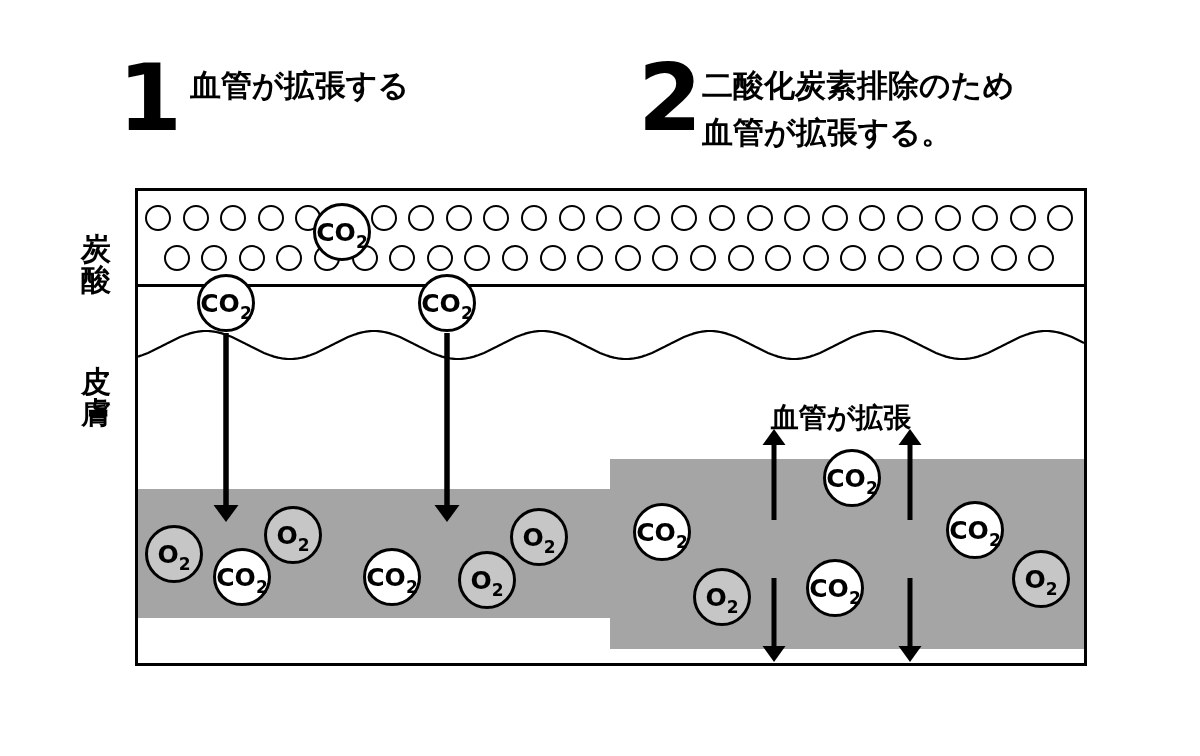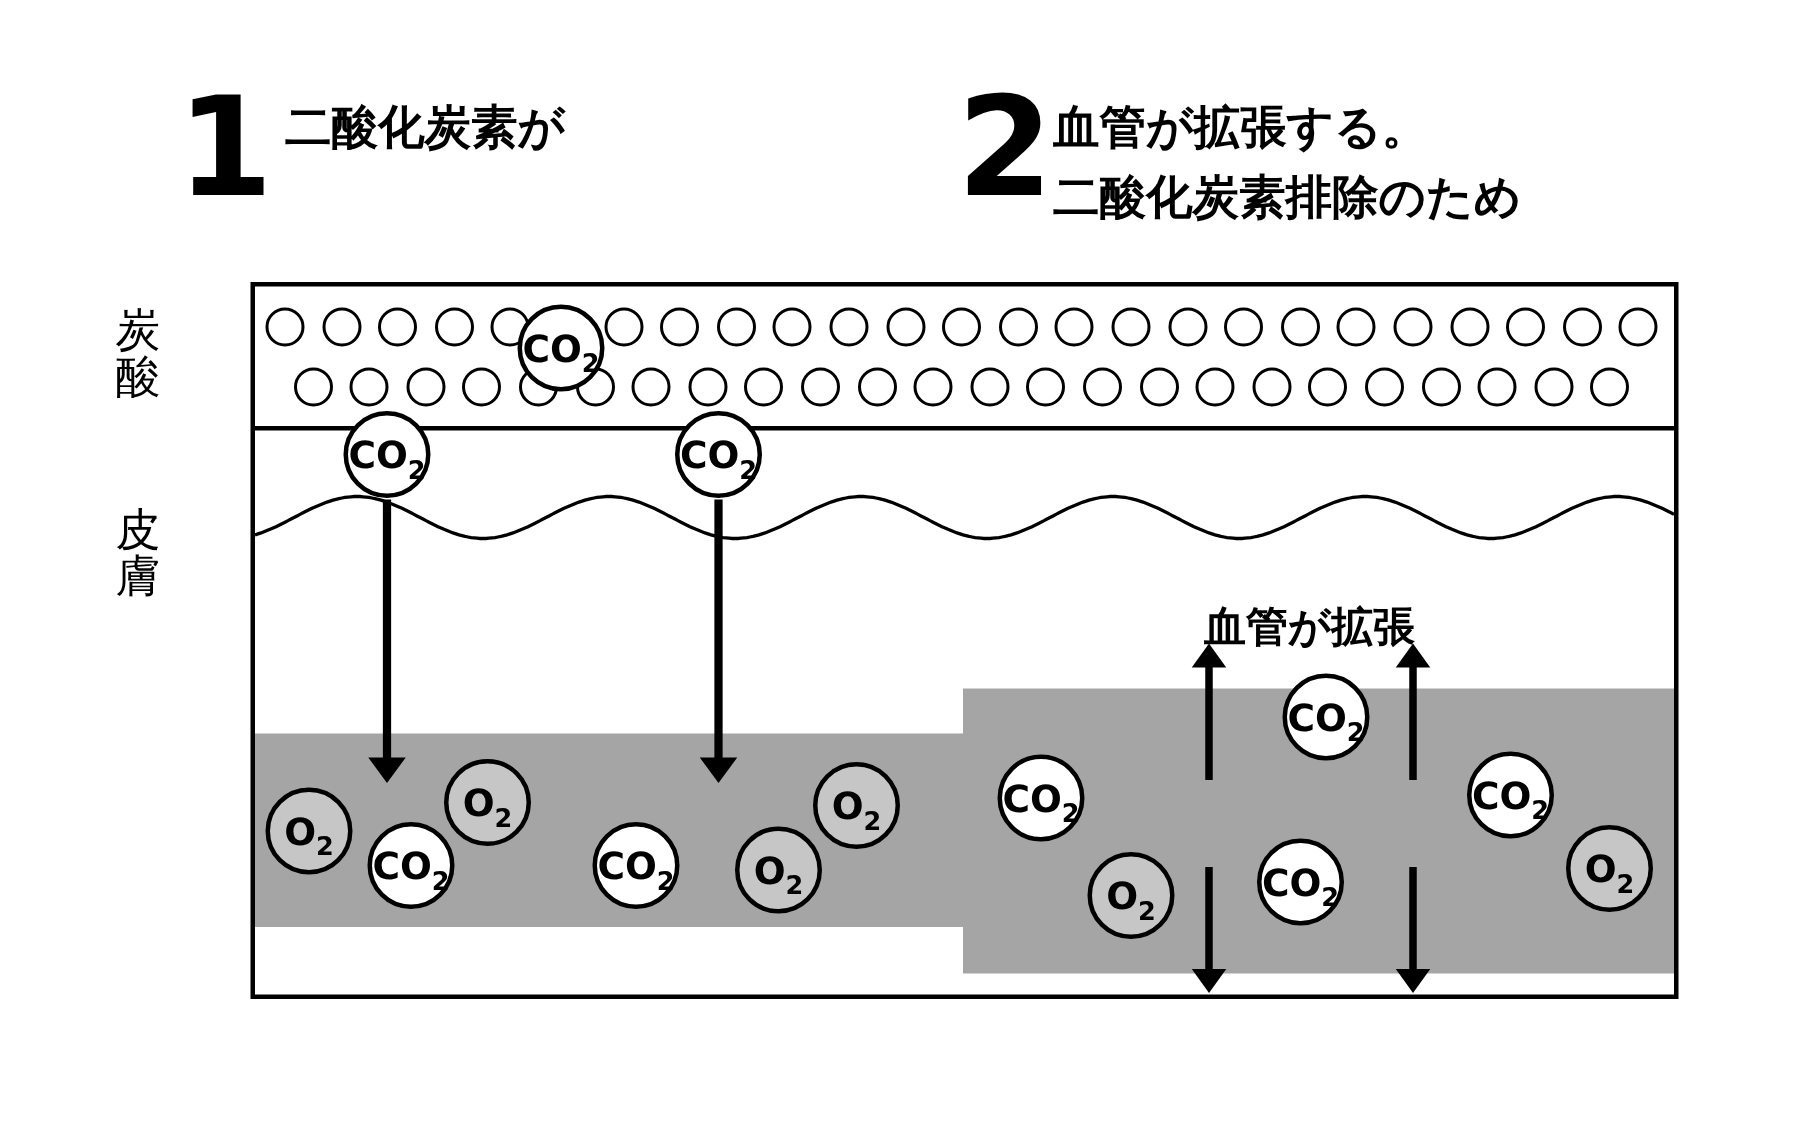--- a/index.html
+++ b/index.html
@@ -9,28 +9,28 @@
   }
   
   .step-num{position:absolute;font-size:92px;font-weight:700;line-height:1;letter-spacing:-2px;}
   .step-num.n1{left:118px;top:53px;}
   .step-num.n2{left:638px;top:53px;}
   .step-text{position:absolute;font-size:31px;font-weight:700;line-height:47px;white-space:nowrap;}
   .step-text.t1{left:190px;top:62px;}
   .step-text.t2{left:702px;top:62px;}
   
   .side-label{
-    position:absolute;left:77px;width:34px;font-size:30px;font-weight:400;
-    line-height:31px;text-align:left;word-break:break-all;
+    position:absolute;left:77px;width:34px;font-size:30px;font-weight:700;
+    line-height:31px;text-align:right;word-break:break-all;margin-top:28px;
   }
   .side-label.tansan{top:205px;}
   .side-label.hifu{top:338px;}
   .side-label.kekkan{top:489px;}
   
-  .box{position:absolute;left:135px;top:188px;width:946px;height:472px;border:3px solid #000;margin-left:32px;}
+  .box{position:absolute;left:135px;top:188px;width:946px;height:472px;border:3px solid #000;}
   .band{position:absolute;left:0;top:0;width:946px;height:93px;border-bottom:3px solid #000;z-index:1;}
   .bubble{position:absolute;border:2.5px solid #000;border-radius:50%;background:#fff;box-sizing:border-box;}
   .vessel{position:absolute;z-index:0;}
   .vessel.left-seg{left:0;top:298px;width:472px;height:129px;}
   .vessel.right-seg{left:472px;top:268px;width:474px;height:190px;}
   .overlay{position:absolute;left:0;top:0;width:946px;height:472px;z-index:2;pointer-events:none;}
   .mol{
     position:absolute;width:58px;height:58px;border:3px solid #000;border-radius:50%;
     box-sizing:border-box;display:flex;align-items:center;justify-content:center;z-index:3;
   }
@@ -41,27 +41,27 @@
     font-size:28px;font-weight:700;white-space:nowrap;z-index:3;
   }
 </style>
 </head>
 <body>
 
 <div class="stage">
 
   <div class="step-num n1">1</div>
   <div class="step-text t1">
-    <div>二酸化炭素が</div>
+    <div>血管が拡張する</div>
   </div>
 
   <div class="step-num n2">2</div>
   <div class="step-text t2">
+    <div>二酸化炭素排除のため</div>
     <div>血管が拡張する。</div>
-    <div>二酸化炭素排除のため</div>
   </div>
 
   <div class="side-label tansan">炭酸</div>
   <div class="side-label hifu">皮膚</div>
 
   <div class="box">
     <div class="band">
       <div id="bubbles">
           <div class="bubble" style="width: 26px; height: 26px; left: 7px; top: 14px;"></div>
           <div class="bubble" style="width: 26px; height: 26px; left: 44.6px; top: 14px;"></div>

